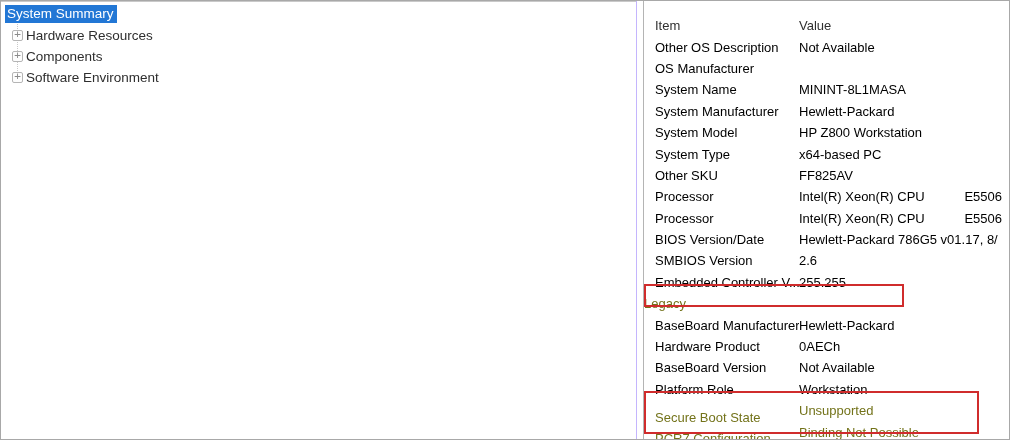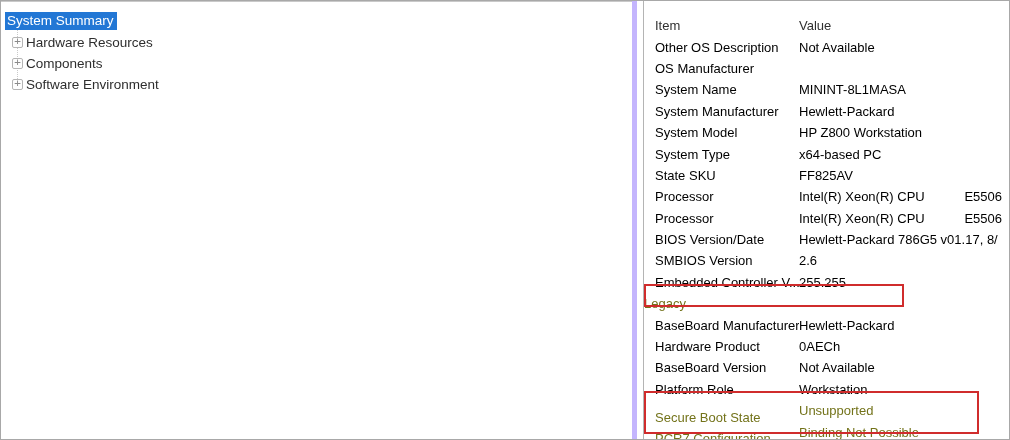--- a/index.html
+++ b/index.html
@@ -12,23 +12,23 @@
   .window {
     width: 1010px; height: 440px;
     border: 1px solid #a8a8a8;
     box-shadow: inset 0 1px 0 #c9c9c9;
     background: #ffffff;
     display: flex;
   }
   
   .left-pane {
     width: 636px; flex: 0 0 636px;
-    border-right: 5px solid #c4b5fd;
+    border-right: 1px solid #c4b5fd;
     position: relative;
-    padding-top: 10px;
+    padding-top: 3px;
     overflow: hidden;
   }
   .tree-connector {
     position: absolute; left: 16px; top: 23px; height: 57px; width: 0;
     border-left: 1px dotted #c9c9c9;
   }
   .tree-row {
     height: 20.9px; display: flex; align-items: center;
     padding-left: 11px; font-size: 13.5px; color: #2e2e2e;
     position: relative; z-index: 1;
@@ -136,21 +136,21 @@
           <span class="cell item">System Model</span>
           <span class="cell value">HP Z800 Workstation</span>
         </div>
 
         <div class="row">
           <span class="cell item">System Type</span>
           <span class="cell value">x64-based PC</span>
         </div>
 
         <div class="row">
-          <span class="cell item">State SKU</span>
+          <span class="cell item">Other SKU</span>
           <span class="cell value">FF825AV</span>
         </div>
 
         <div class="row">
           <span class="cell item">Processor</span>
           <span class="cell value">Intel(R) Xeon(R) CPU           E5506</span>
         </div>
 
         <div class="row">
           <span class="cell item">Processor</span>

